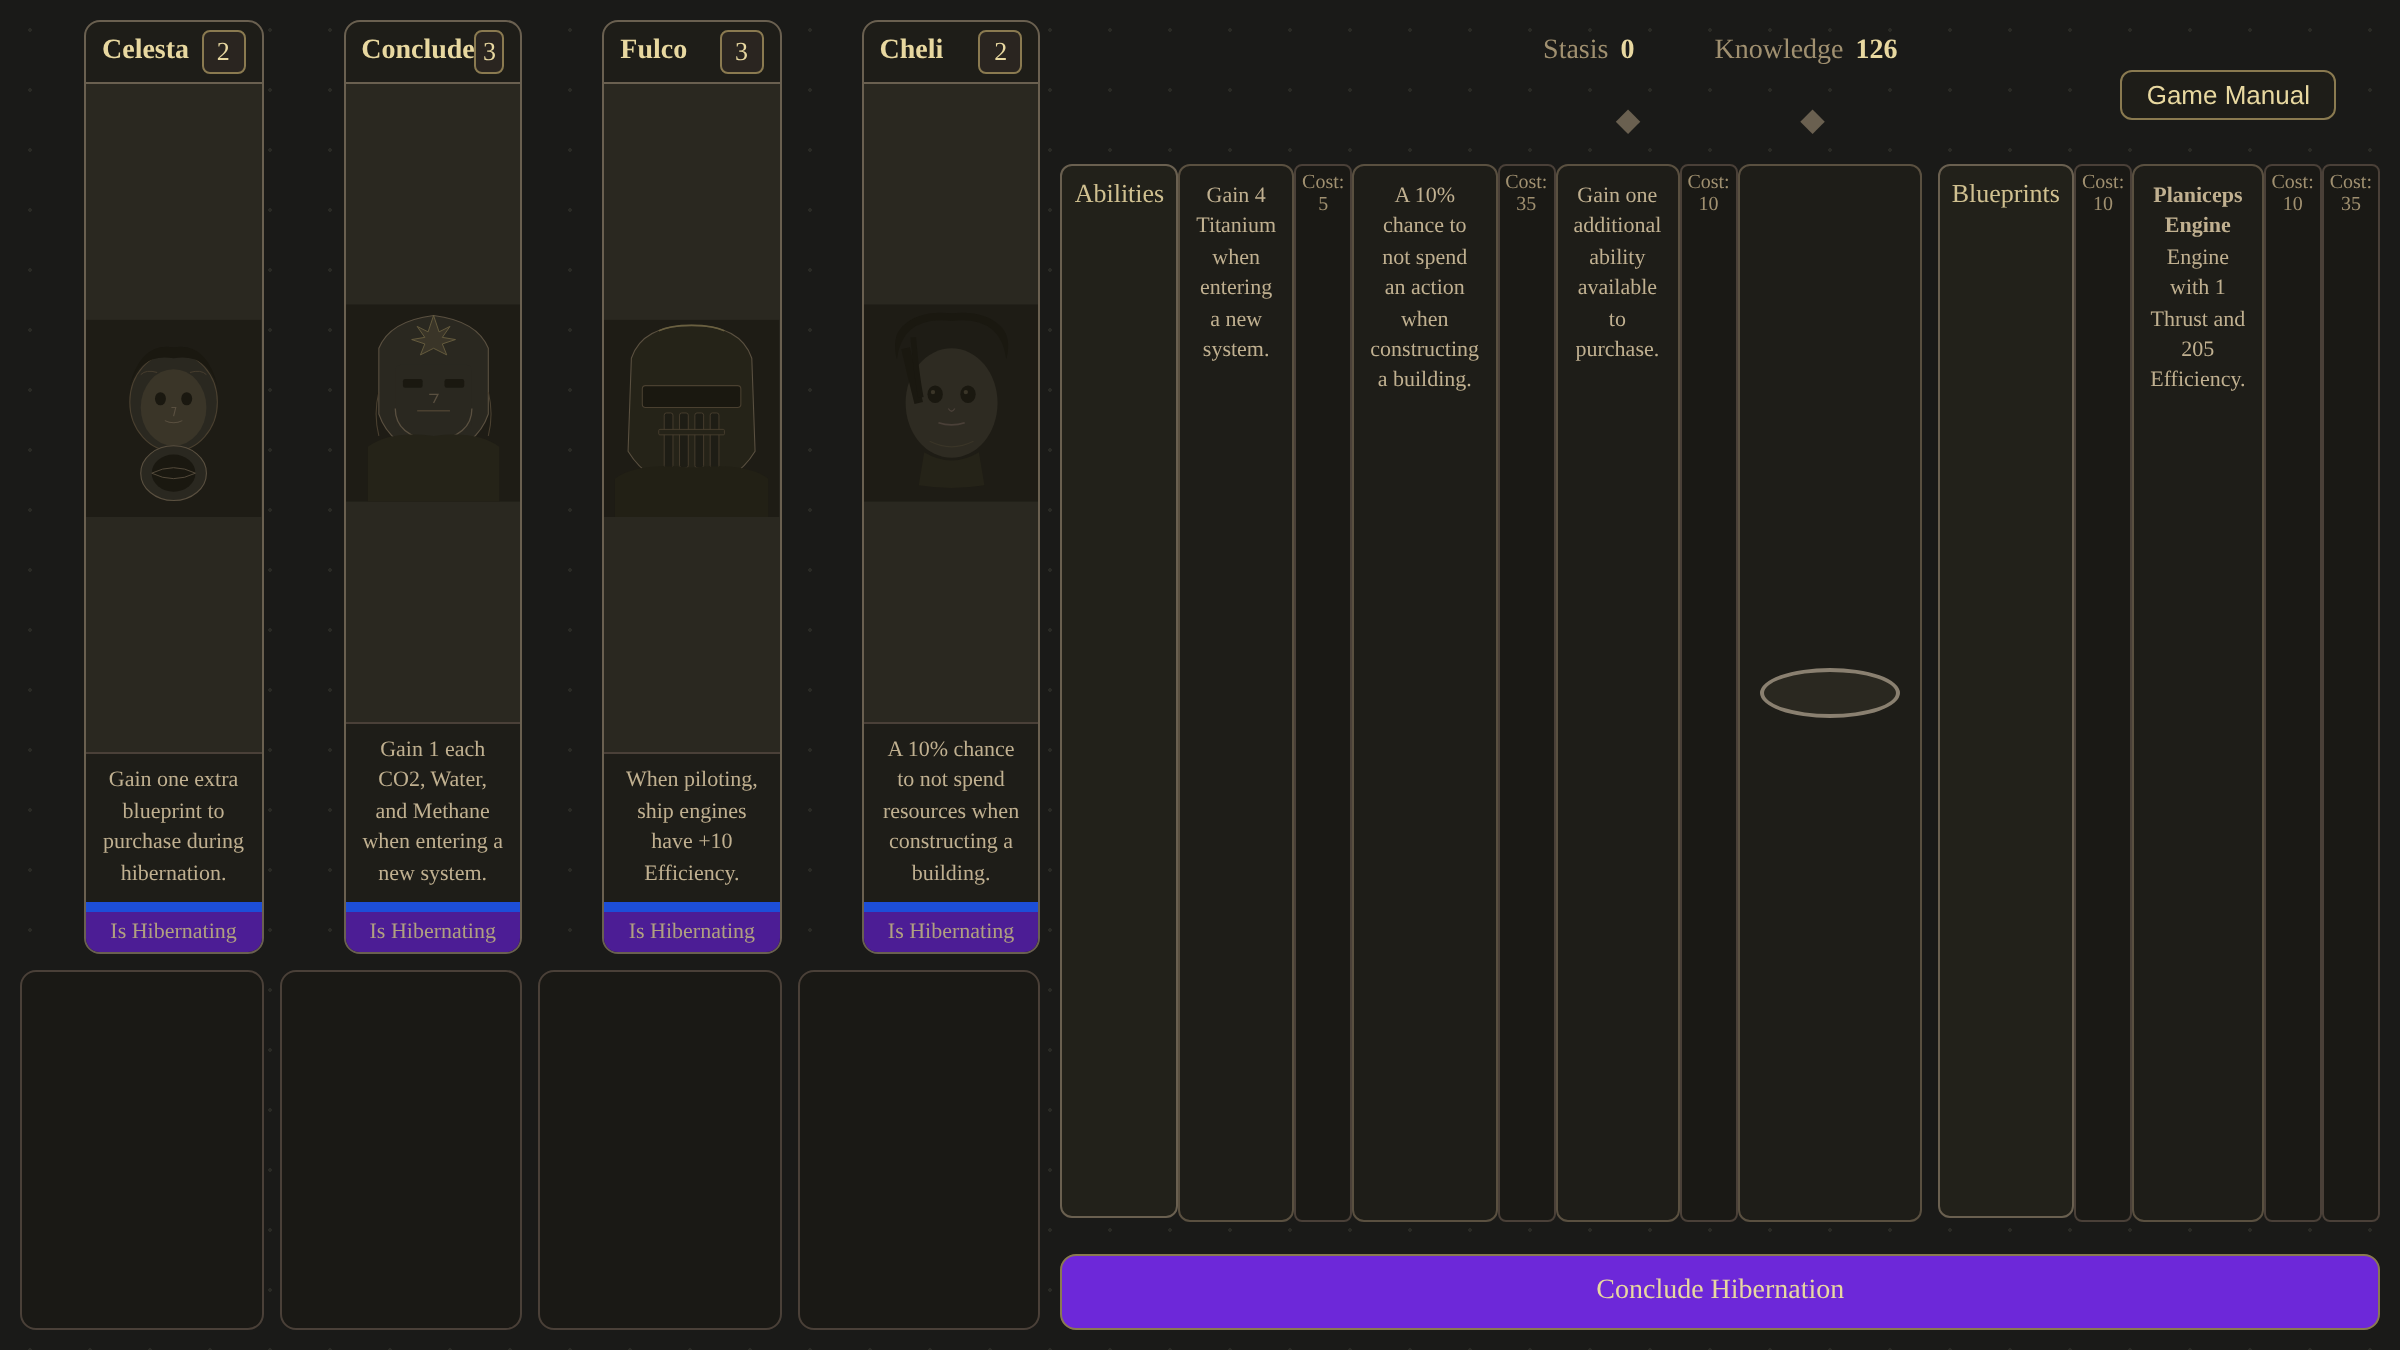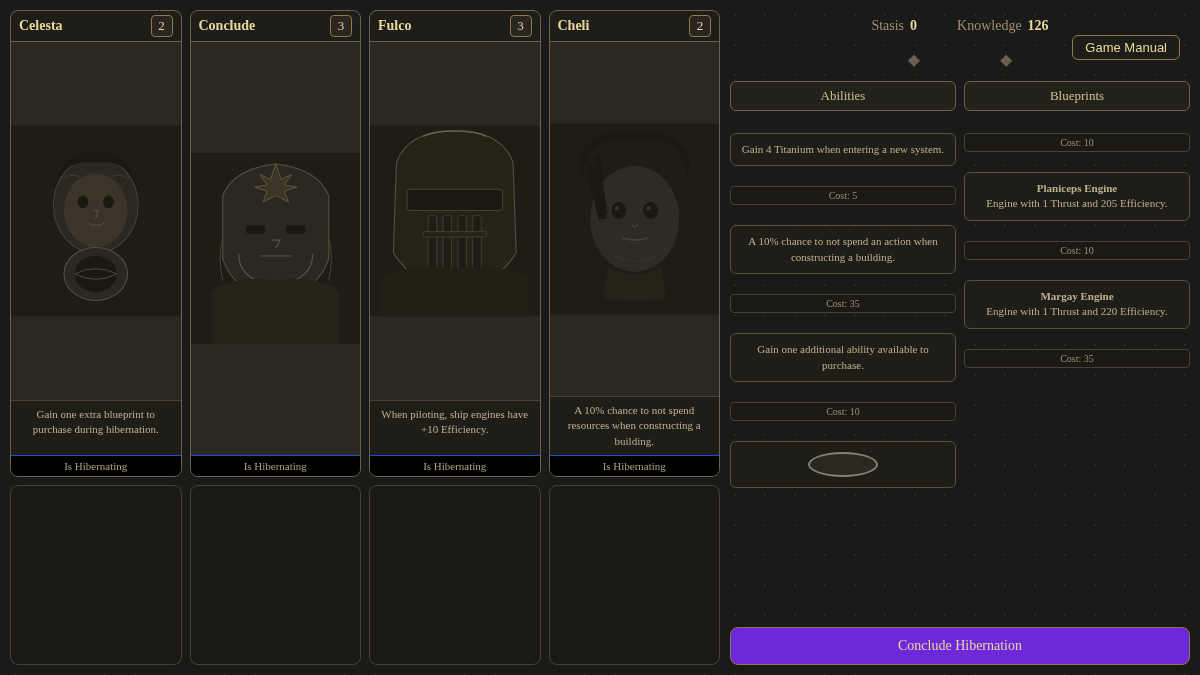--- a/index.html
+++ b/index.html
@@ -39,20 +39,21 @@
     }
 
     .character-card {
       flex: 1;
       border: 1px solid #6a6050;
       border-radius: 8px;
       background: #1e1d18;
       display: flex;
       flex-direction: column;
       overflow: hidden;
+      margin-left: 32px;
     }
 
     .card-header {
       display: flex;
       justify-content: space-between;
       align-items: center;
       padding: 4px 8px;
       border-bottom: 1px solid #6a6050;
     }
 
@@ -99,22 +100,22 @@
       border-top: 1px solid #4a4038;
       line-height: 1.4;
       min-height: 55px;
     }
 
     .card-status {
       padding: 4px 8px;
       text-align: center;
       font-size: 11px;
       color: #b0a080;
-      border-top: 1px solid #1d4ed8;
-      background: #000000;
+      border-top: 5px solid #1d4ed8;
+      background: #4c1d95;
     }
 
     .empty-cards-row {
       display: flex;
       gap: 8px;
       height: 180px;
     }
 
     .empty-card {
       flex: 1;
@@ -147,42 +148,42 @@
       align-items: center;
     }
 
     .stat-label { color: #a09070; }
     .stat-value { color: #e8d8a0; font-weight: bold; }
 
     
     .game-manual-btn {
       position: absolute;
       top: 35px;
-      right: 20px;
+      right: 32px;
       border: 1px solid #8a7a50;
       border-radius: 6px;
       padding: 4px 12px;
       background: #1e1d18;
       color: #e8d8a0;
       font-size: 13px;
       cursor: pointer;
     }
 
     
     .columns-area {
       display: flex;
       gap: 8px;
       flex: 1;
     }
 
     .ability-column, .blueprint-column {
       flex: 1;
       display: flex;
-      flex-direction: column;
-      gap: 16px;
+      flex-direction: row;
+      gap: 0;
     }
 
     .column-header {
       text-align: center;
       padding: 6px;
       font-size: 13px;
       color: #d0c090;
       border: 1px solid #6a6050;
       border-radius: 6px;
       margin-bottom: 6px;
@@ -320,20 +321,21 @@
             <path d="M65 97 L95 97" fill="none" stroke="#4a4030" stroke-width="1.5"></path>
 
             <path d="M45 95 Q45 120 80 125 Q115 120 115 95" fill="none" stroke="#5a5040" stroke-width="1.2"></path>
 
             <path d="M30 80 Q25 100 30 120" fill="none" stroke="#4a4030" stroke-width="1"></path>
             <path d="M130 80 Q135 100 130 120" fill="none" stroke="#4a4030" stroke-width="1"></path>
 
             <path d="M20 130 Q40 115 80 120 Q120 115 140 130 L140 180 L20 180Z" fill="#252318"></path>
           </svg>
         </div>
+        <div class="card-description">Gain 1 each CO2, Water, and Methane when entering a new system.</div>
         <div class="card-status">Is Hibernating</div>
       </div>
 
       <div class="character-card">
         <div class="card-header">
           <span class="card-name">Fulco</span>
           <div class="card-level">3</div>
         </div>
         <div class="card-portrait">
           <svg viewBox="0 0 160 180" class="portrait-svg">
@@ -444,24 +446,20 @@
         <div class="column-header">Blueprints</div>
 
         <div class="item-cost">Cost: 10</div>
 
         <div class="item-card">
           <strong>Planiceps Engine</strong><br>
           <span>Engine with 1 Thrust and 205 Efficiency.</span>
         </div>
         <div class="item-cost">Cost: 10</div>
 
-        <div class="item-card">
-          <strong>Margay Engine</strong><br>
-          <span>Engine with 1 Thrust and 220 Efficiency.</span>
-        </div>
         <div class="item-cost">Cost: 35</div>
 
       </div>
 
     </div>
 
     <div class="conclude-btn">Conclude Hibernation</div>
 
   </div>
 

